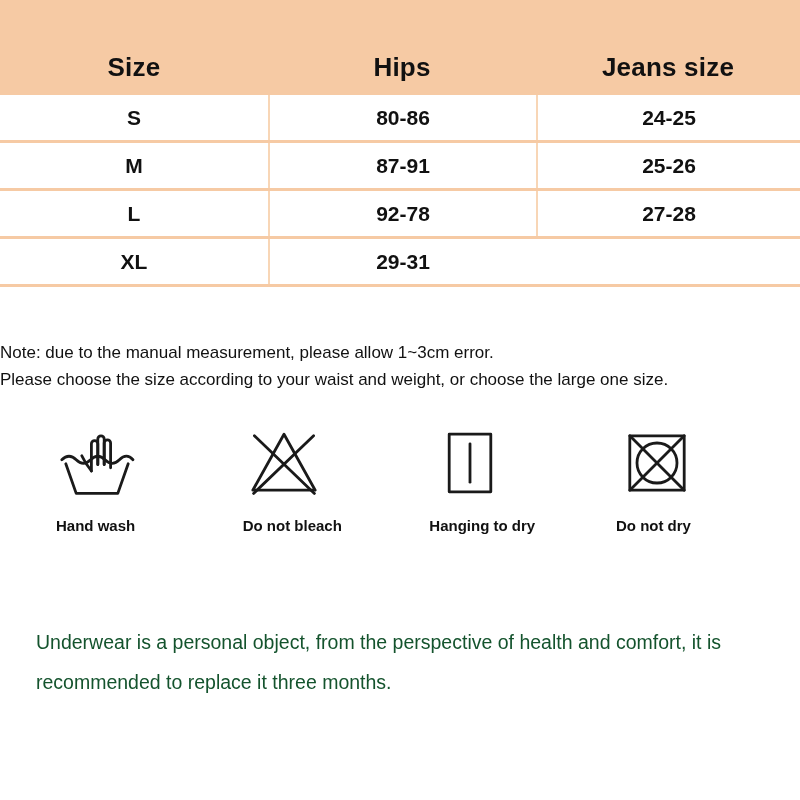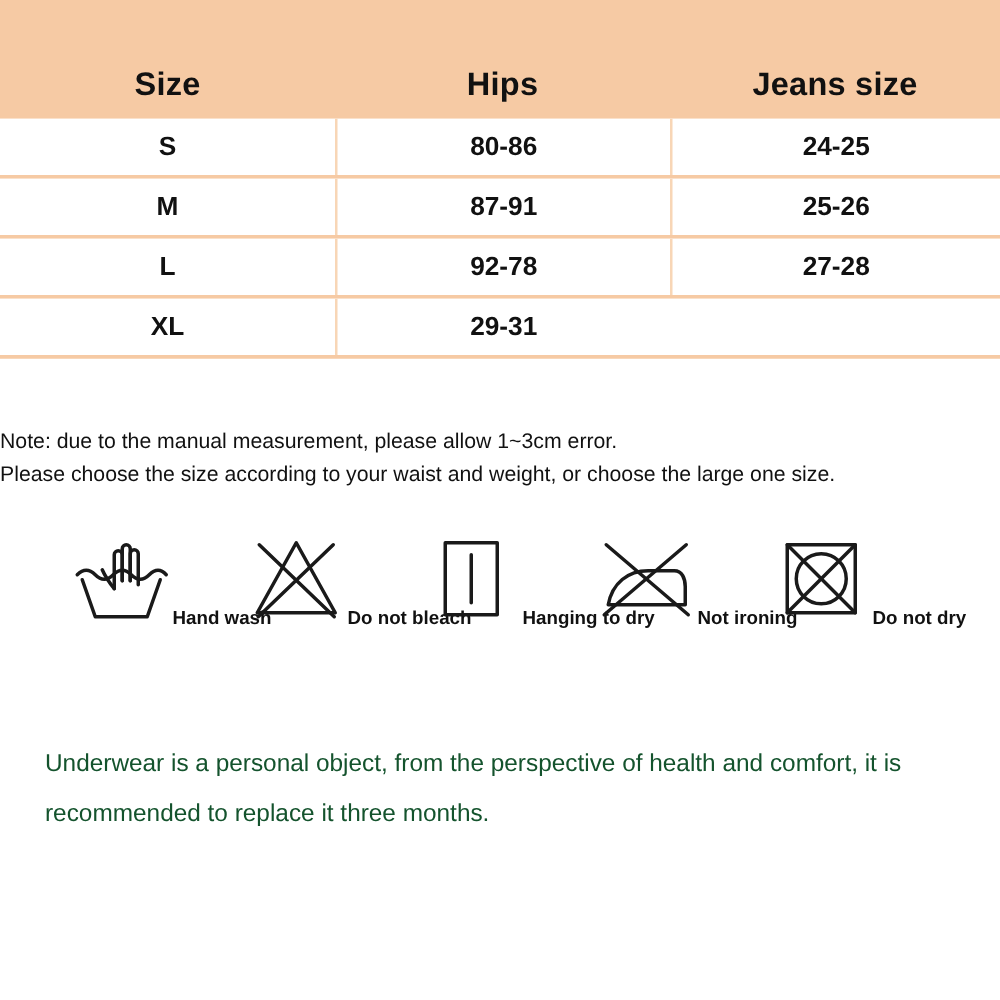--- a/index.html
+++ b/index.html
@@ -55,22 +55,22 @@
 
   
   .care-row {
     margin-top: 30px;
     display: flex;
     justify-content: space-between;
     padding: 0 56px;
   }
   .care-item {
     display: flex;
-    flex-direction: row;
-    align-items: flex-end;
+    flex-direction: column;
+    align-items: flex-start;
     width: 128px;
   }
   .care-item svg { width: 82px; height: 80px; display: block; }
   .care-label {
     margin-top: 14px;
     font-size: 15px;
     font-weight: 600;
     white-space: nowrap;
   }
 
@@ -151,30 +151,20 @@
     <div class="care-item">
       <span>
         <svg viewBox="0 0 100 100" fill="none" stroke="#1a1a1a" stroke-width="3.5" stroke-linecap="round" stroke-linejoin="round">
           <rect x="24" y="14" width="52" height="72"></rect>
           <line x1="50" y1="26" x2="50" y2="74"></line>
         </svg>
       </span>
       <div class="care-label">Hanging to dry</div>
     </div>
 
-    <div class="care-item">
-      <span>
-        <svg viewBox="0 0 100 100" fill="none" stroke="#1a1a1a" stroke-width="3.5" stroke-linecap="round" stroke-linejoin="round">
-          <path d="M12,76 C16,54 32,42 52,42 L78,42 C86,42 89,50 89,58 L89,76 Z"></path>
-          <line x1="10" y1="16" x2="92" y2="86"></line>
-          <line x1="90" y1="16" x2="8" y2="86"></line>
-        </svg>
-      </span>
-      <div class="care-label">Not ironing</div>
-    </div>
 
     <div class="care-item">
       <span>
         <svg viewBox="0 0 100 100" fill="none" stroke="#1a1a1a" stroke-width="3.5" stroke-linecap="round" stroke-linejoin="round">
           <rect x="16" y="16" width="68" height="68"></rect>
           <circle cx="50" cy="50" r="25"></circle>
           <line x1="16" y1="16" x2="84" y2="84"></line>
           <line x1="84" y1="16" x2="16" y2="84"></line>
         </svg>
       </span>

